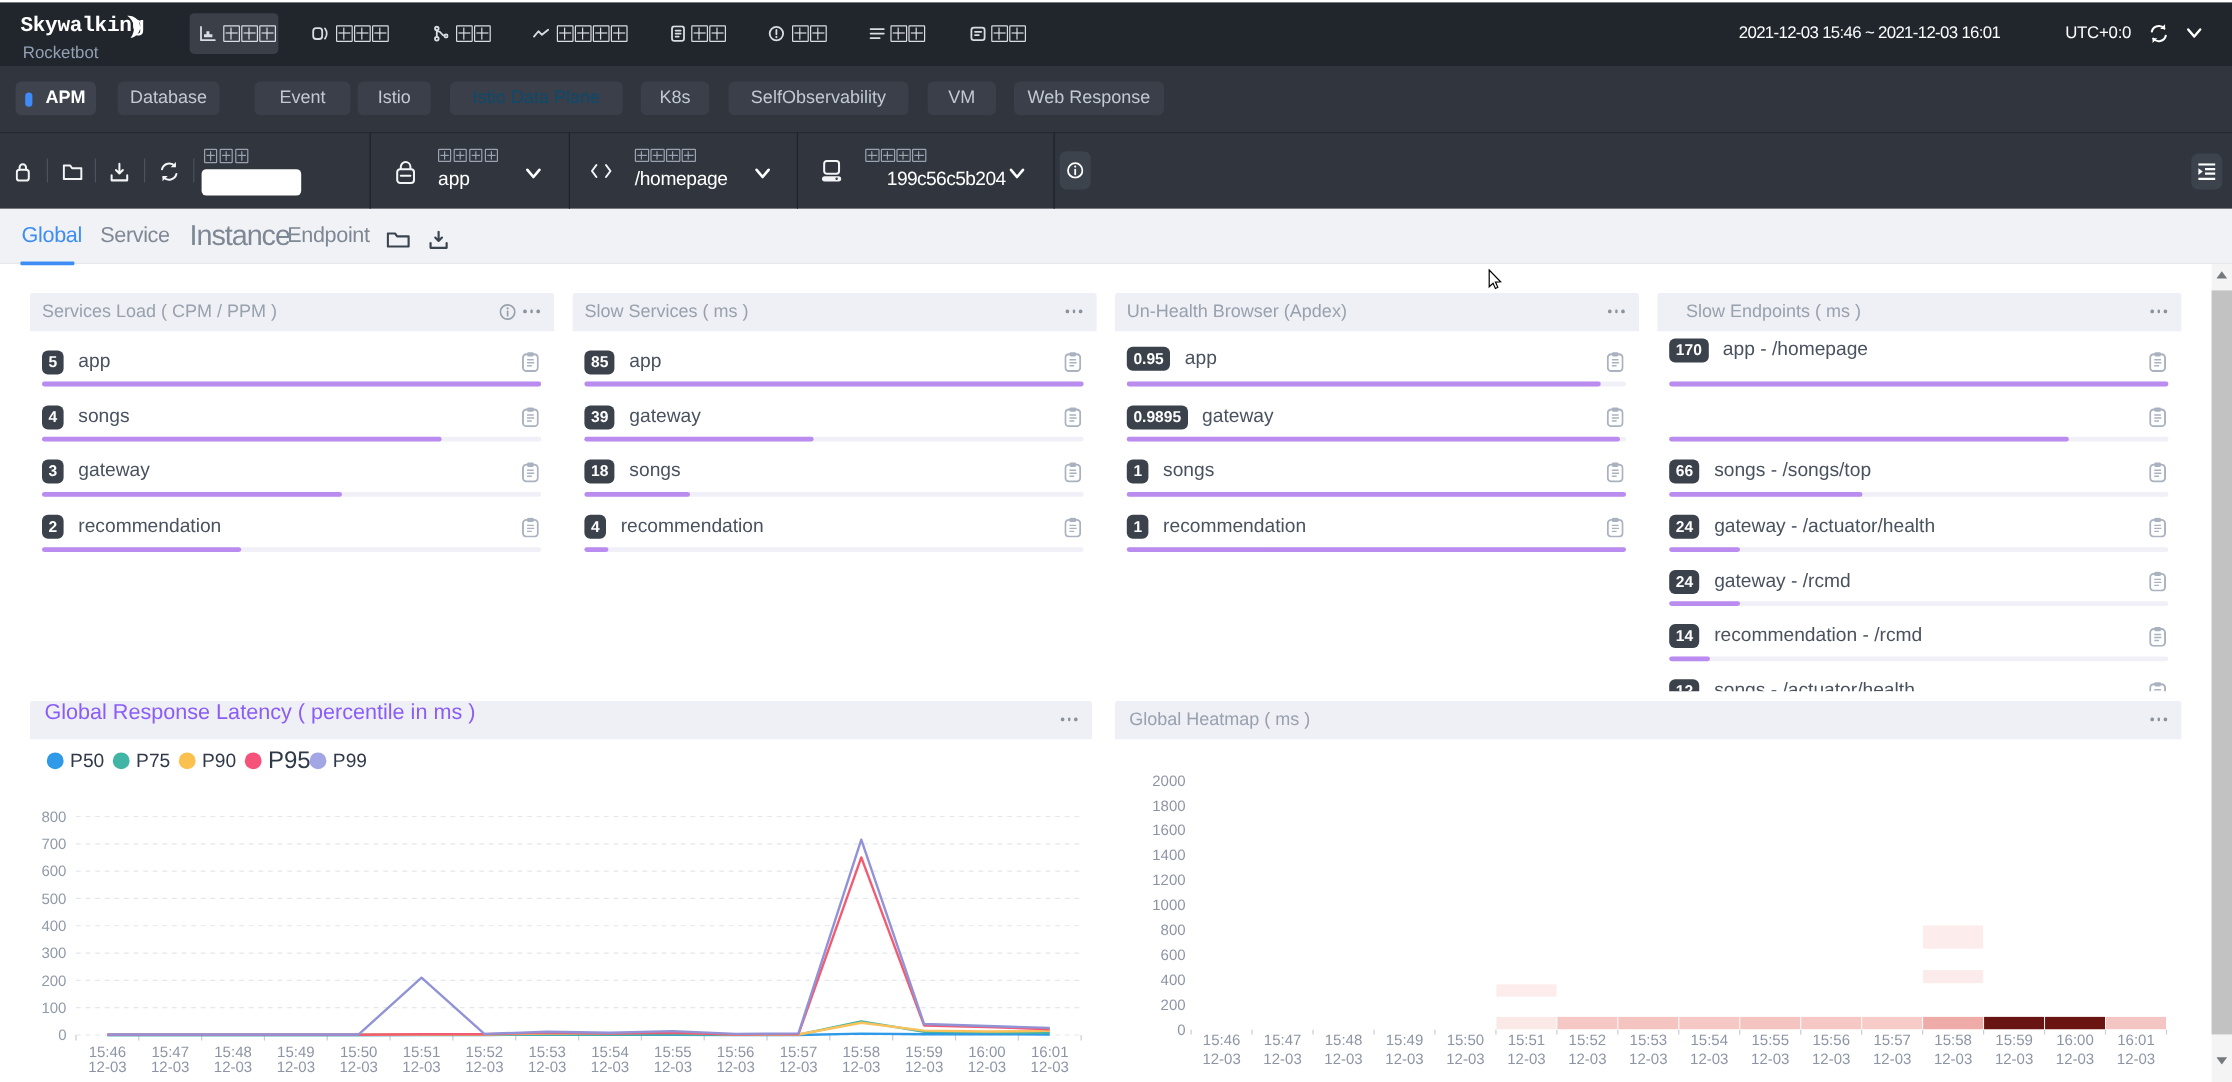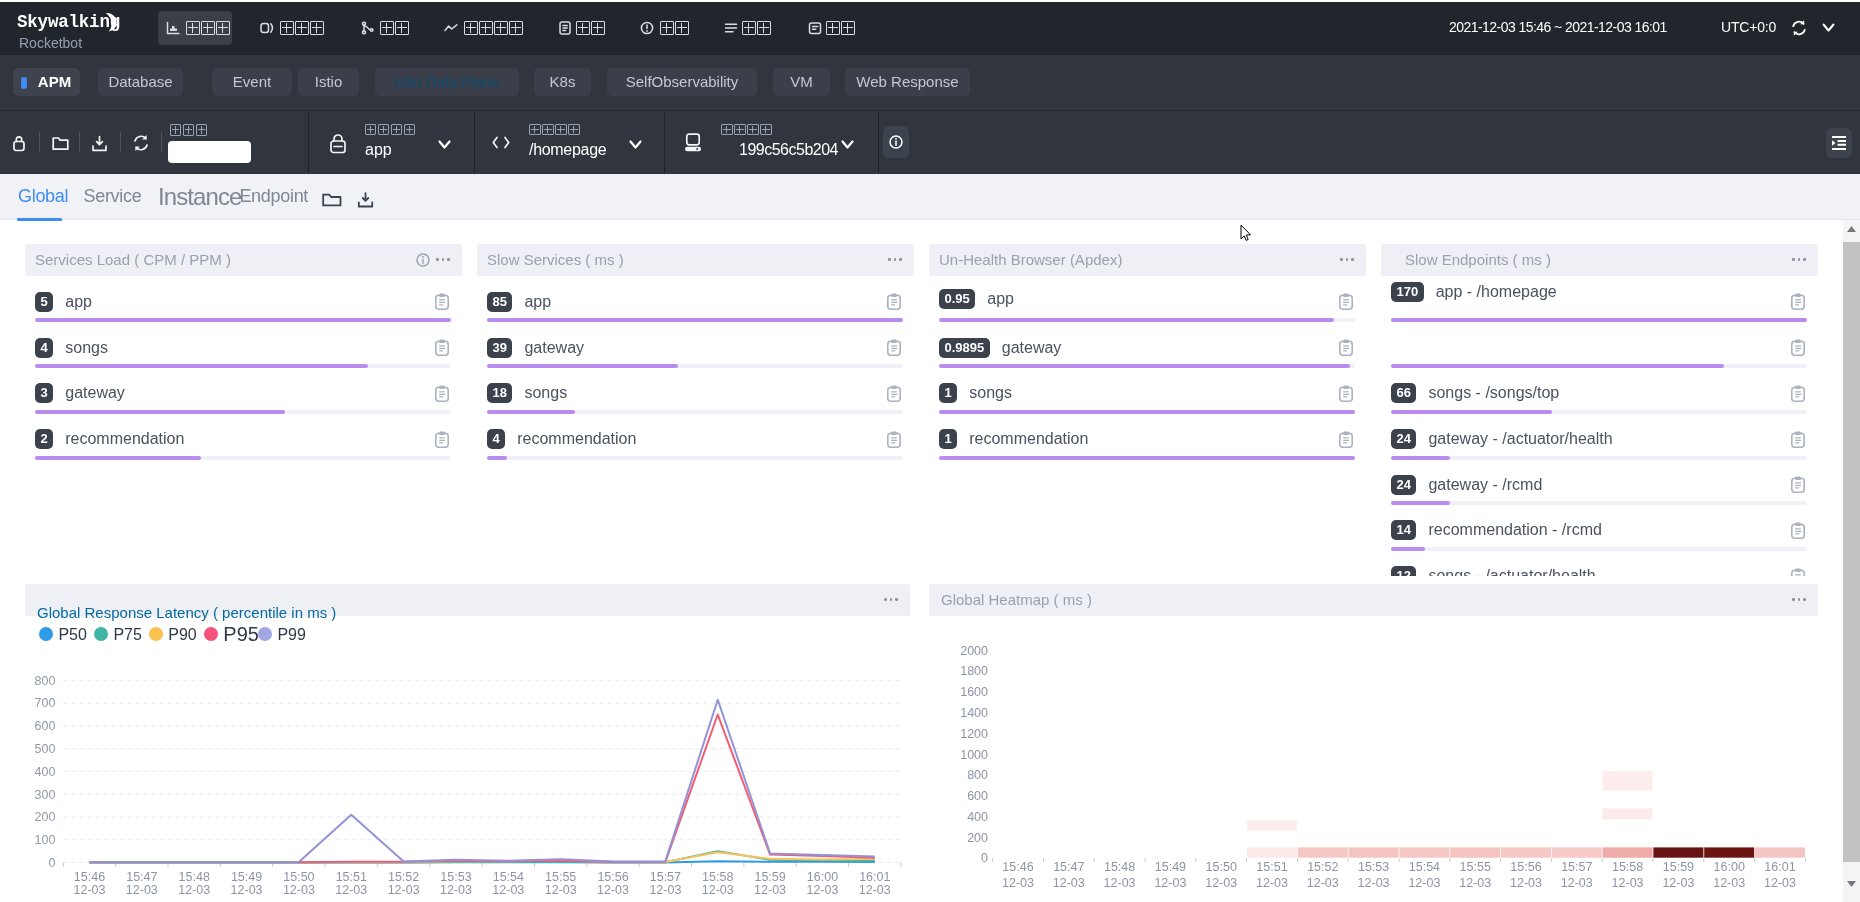--- a/index.html
+++ b/index.html
@@ -457,21 +457,21 @@
       <span class="lbl">songs - /actuator/health</span>
     </div>
     <svg style="position:absolute;right:13px;top:323.6px" width="14" height="17" viewBox="0 0 14 17" fill="none">
       <rect x="0.8" y="2.2" width="12.4" height="14" rx="3" stroke="#aab2c0" stroke-width="1.6"></rect>
       <rect x="4.2" y="0.5" width="5.6" height="3.6" rx="1.2" fill="#aab2c0"></rect>
       <path d="M4.2 6.8h5.6M4.2 9.3h6M4.2 11.8h4" stroke="#aab2c0" stroke-width="1.2"></path>
     </svg>
   </div>
 <div style="position:absolute;left:25px;top:584px;width:885px;height:318px;overflow:hidden;">
     <div class="hdr" style="left:0;top:0;width:885px;height:32px;"></div>
-    <div style="position:absolute;left:12px;top:20px;line-height:18px;font-size:15px;color:#0369a1;">Global Response Latency ( percentile in ms )</div>
+    <div style="position:absolute;left:12px;top:0;line-height:18px;font-size:18px;color:#8b5cf6;">Global Response Latency ( percentile in ms )</div>
     <div class="dots" style="right:12px;top:14px;">
       <i></i>
       <i></i>
       <i></i>
     </div>
     <div style="position:absolute;left:13.899999999999999px;top:43px;width:14px;height:14px;border-radius:50%;background:#2e9ae8;"></div>
     <div style="position:absolute;left:33.4px;top:41.5px;line-height:17px;font-size:16px;color:#2f3947;">P50</div>
     <div style="position:absolute;left:68.9px;top:43px;width:14px;height:14px;border-radius:50%;background:#41b5a5;"></div>
     <div style="position:absolute;left:88.4px;top:41.5px;line-height:17px;font-size:16px;color:#2f3947;">P75</div>
     <div style="position:absolute;left:123.80000000000001px;top:43px;width:14px;height:14px;border-radius:50%;background:#fbc14f;"></div>

